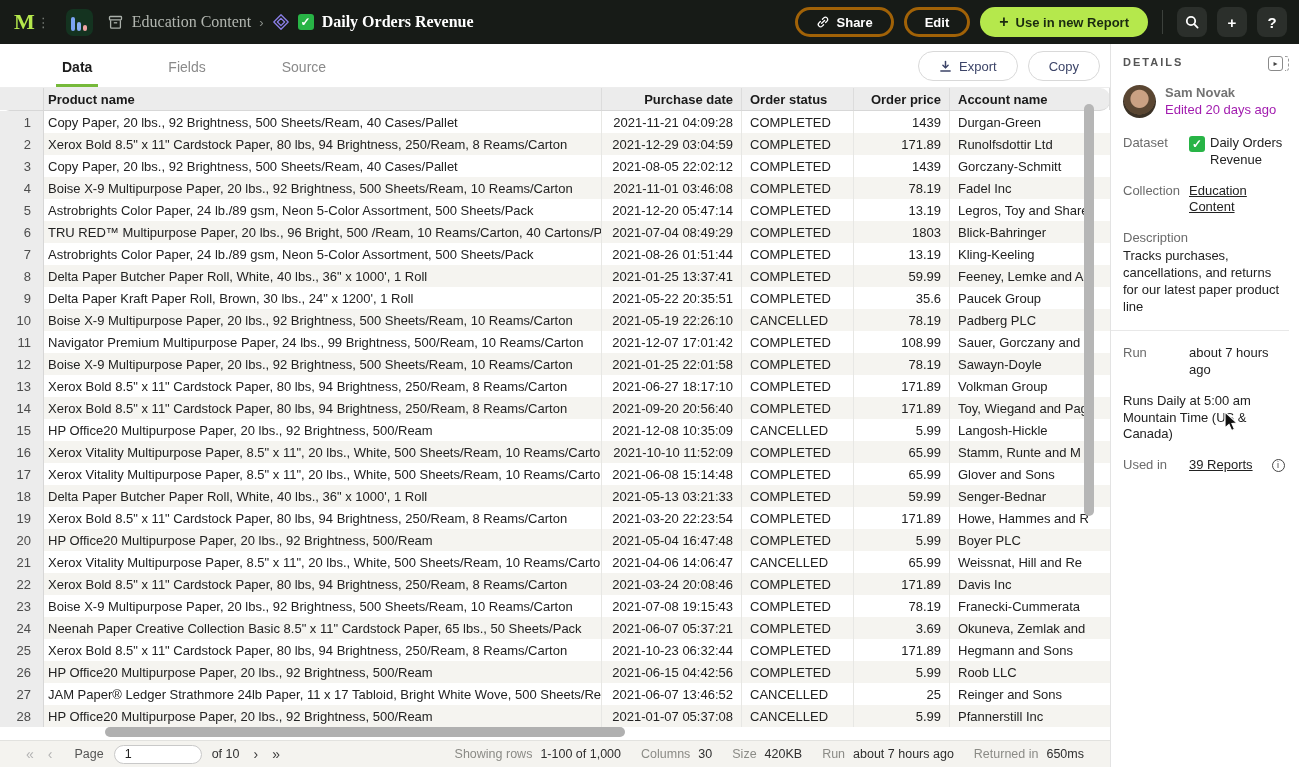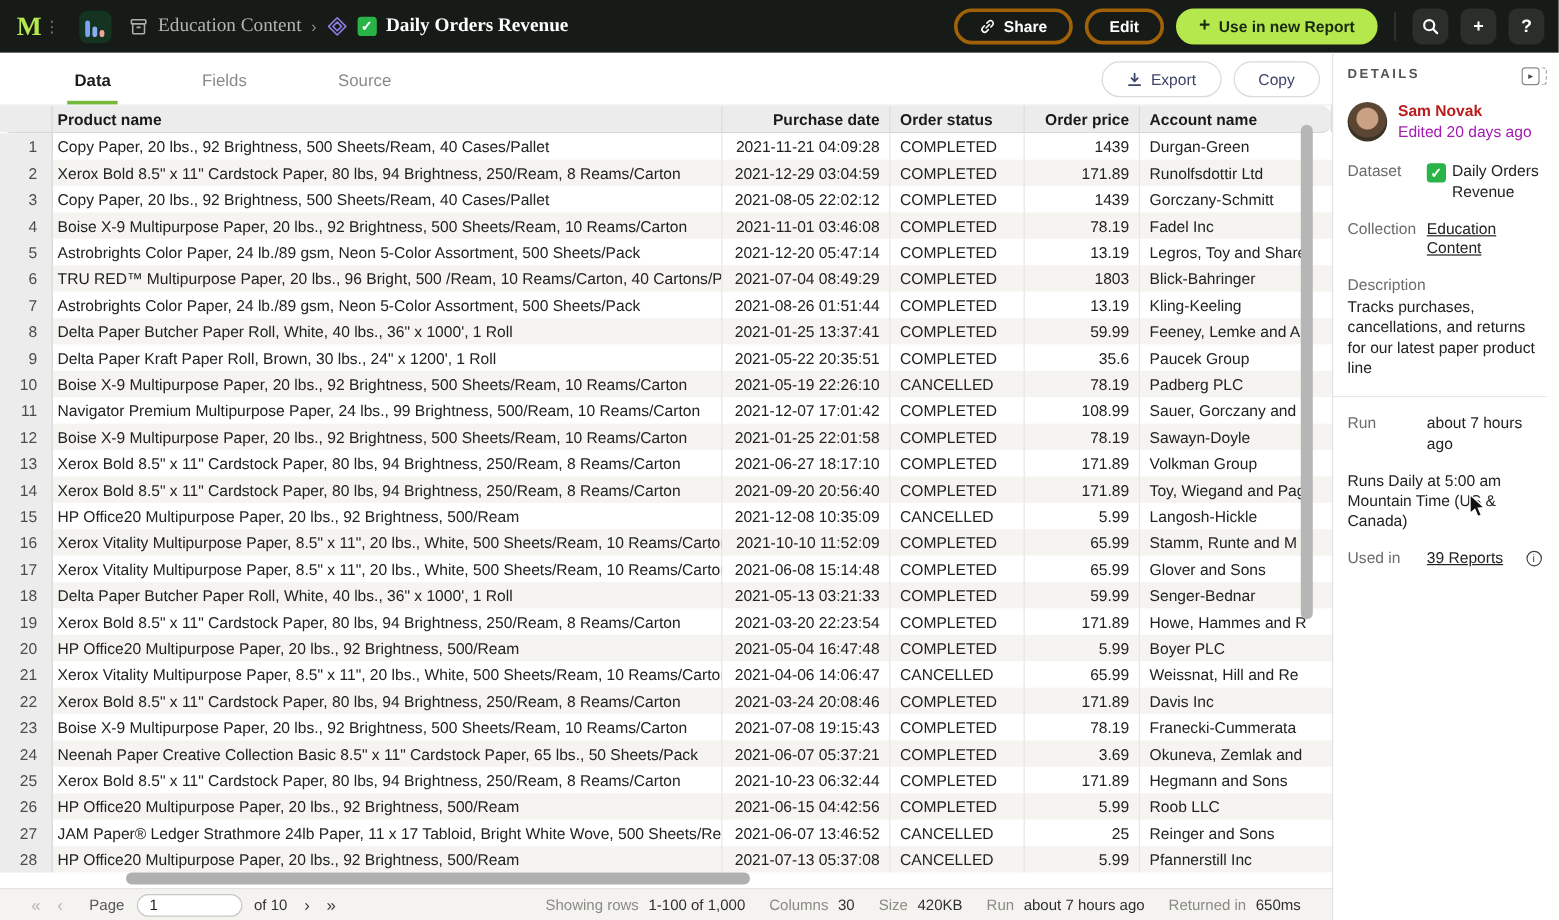--- a/index.html
+++ b/index.html
@@ -71,21 +71,21 @@
   
   .details { width:189px; border-left:1px solid #e3e3e3; background:#fff; padding:12px 10px 0 12px; font-size:13px; position:relative; }
   .details-head { display:flex; align-items:flex-start; justify-content:space-between; margin-bottom:14px; }
   .details-title { font-size:11px; font-weight:bold; letter-spacing:2px; color:#555; }
   .collapse-ic { display:flex; align-items:center; gap:2px; cursor:pointer; }
   .collapse-sq { width:15px; height:15px; border:1px solid #8a8a8a; border-radius:3px; display:flex; align-items:center; justify-content:center; font-size:8px; color:#444; }
   .collapse-dash { width:4px; height:15px; border:1px dashed #9a9a9a; border-left:none; border-radius:0 3px 3px 0; }
   .author-row { display:flex; gap:9px; margin-bottom:16px; }
   .avatar { width:33px; height:33px; border-radius:50%; flex:0 0 33px;
             background:radial-gradient(circle at 50% 42%, #caa183 0 34%, #5a4632 38% 62%, #3c3226 63% 100%); }
-  .author-name { font-weight:bold; color:#b91c1c; line-height:1.25; }
+  .author-name { font-weight:bold; color:#737373; line-height:1.25; }
   .author-edited { color:#a21caf; line-height:1.35; }
   .kv { display:flex; margin-bottom:14px; }
   .kv .k { width:66px; flex:0 0 66px; color:#6b6b6b; }
   .kv .v { flex:1; color:#222; line-height:1.3; }
   .v a, .link { color:#222; text-decoration:underline; cursor:pointer; }
   .desc-label { color:#6b6b6b; margin-bottom:3px; }
   .desc-text { color:#222; line-height:1.3; margin-bottom:14px; }
   .panel-divider { height:1px; background:#e8e8e8; margin:0 0 14px -12px; }
   .usedin-row { display:flex; align-items:center; gap:19px; }
   .info-ic { width:13px; height:13px; border:1px solid #444; border-radius:50%; font-size:9px; display:inline-flex; align-items:center; justify-content:center; color:#444; }
@@ -409,21 +409,21 @@
               <span class="cell c-num">27</span>
               <span class="cell c-product">JAM Paper® Ledger Strathmore 24lb Paper, 11 x 17 Tabloid, Bright White Wove, 500 Sheets/Ream</span>
               <span class="cell c-date">2021-06-07 13:46:52</span>
               <span class="cell c-status">CANCELLED</span>
               <span class="cell c-price">25</span>
               <span class="cell c-account">Reinger and Sons</span>
             </div>
             <div class="trow even">
               <span class="cell c-num">28</span>
               <span class="cell c-product">HP Office20 Multipurpose Paper, 20 lbs., 92 Brightness, 500/Ream</span>
-              <span class="cell c-date">2021-07-13 05:37:08</span>
+              <span class="cell c-date">2021-01-07 05:37:08</span>
               <span class="cell c-status">CANCELLED</span>
               <span class="cell c-price">5.99</span>
               <span class="cell c-account">Pfannerstill Inc</span>
             </div>
           </div>
         <div class="vscroll"></div>
         <div class="hscroll"></div>
       </div>
 
       <div class="footer">

